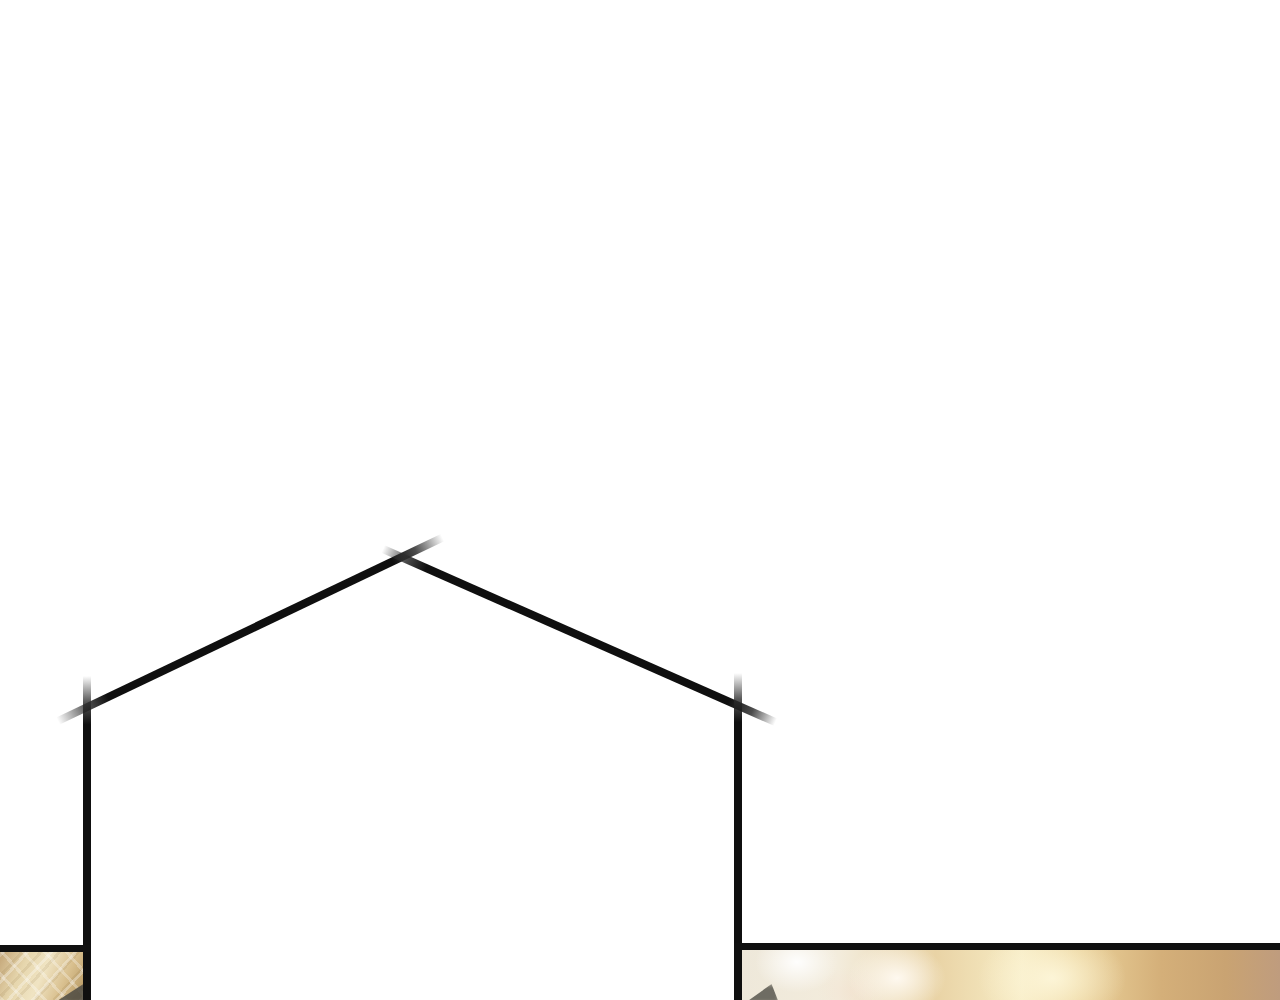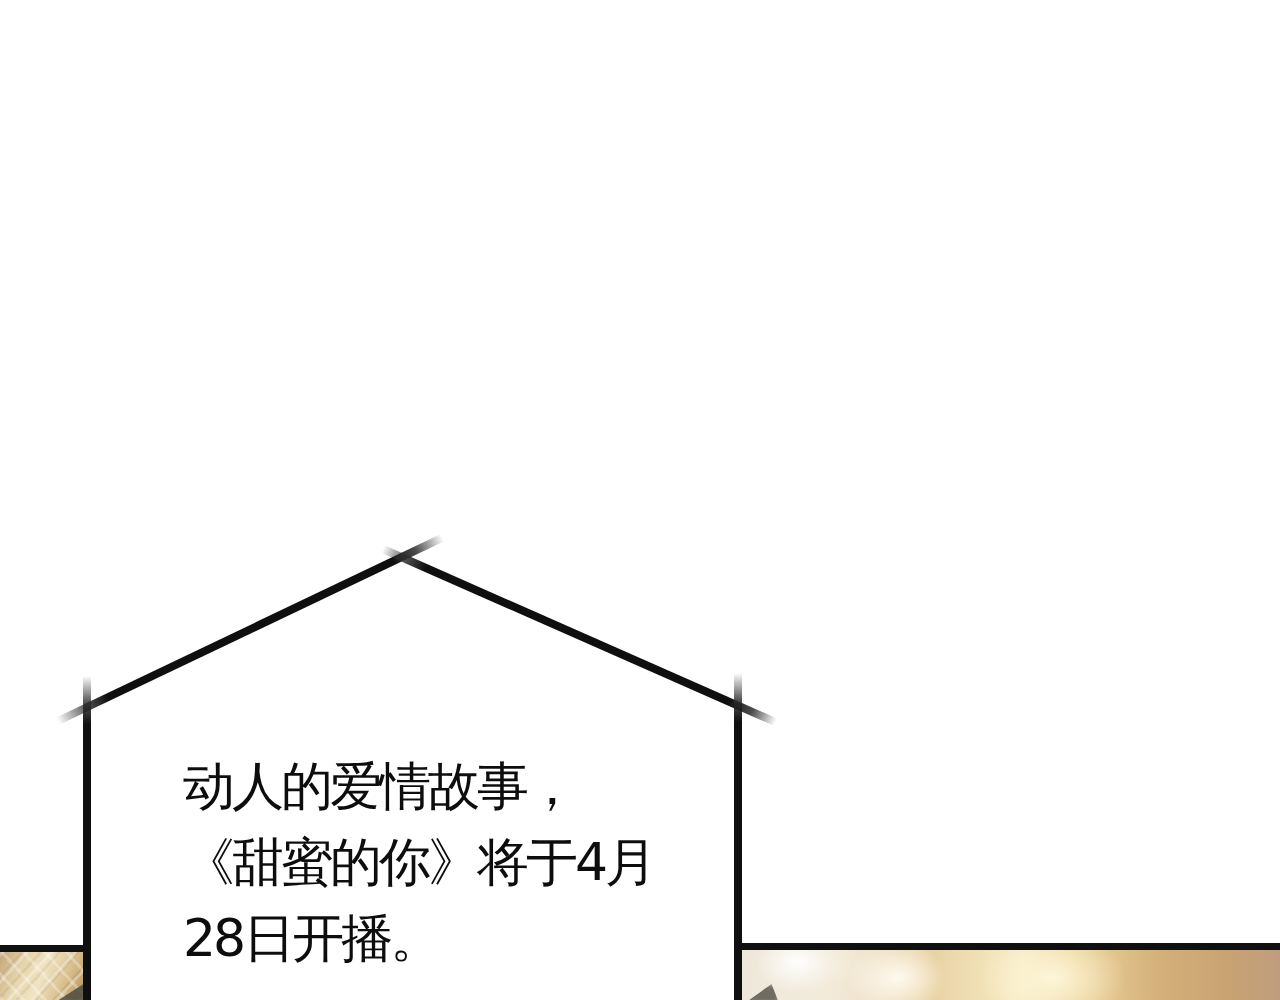--- a/index.html
+++ b/index.html
@@ -104,25 +104,20 @@
 </head>
 <body>
 
 <div class="stage">
 
   <div class="stroke roof-left"></div>
   <div class="stroke roof-right"></div>
   <div class="stroke wall-left"></div>
   <div class="stroke wall-right"></div>
 
-  <div class="caption">
-    <div>动人的爱情故事，</div>
-    <div>《甜蜜的你》将于4月</div>
-    <div>28日开播。</div>
-  </div>
 
   <div class="stroke border-left"></div>
   <div class="stroke border-right"></div>
 
   <div class="stroke gold-left">
     <div class="tri tri-left"></div>
   </div>
 
   <div class="stroke gold-right">
     <div class="tri tri-right"></div>

